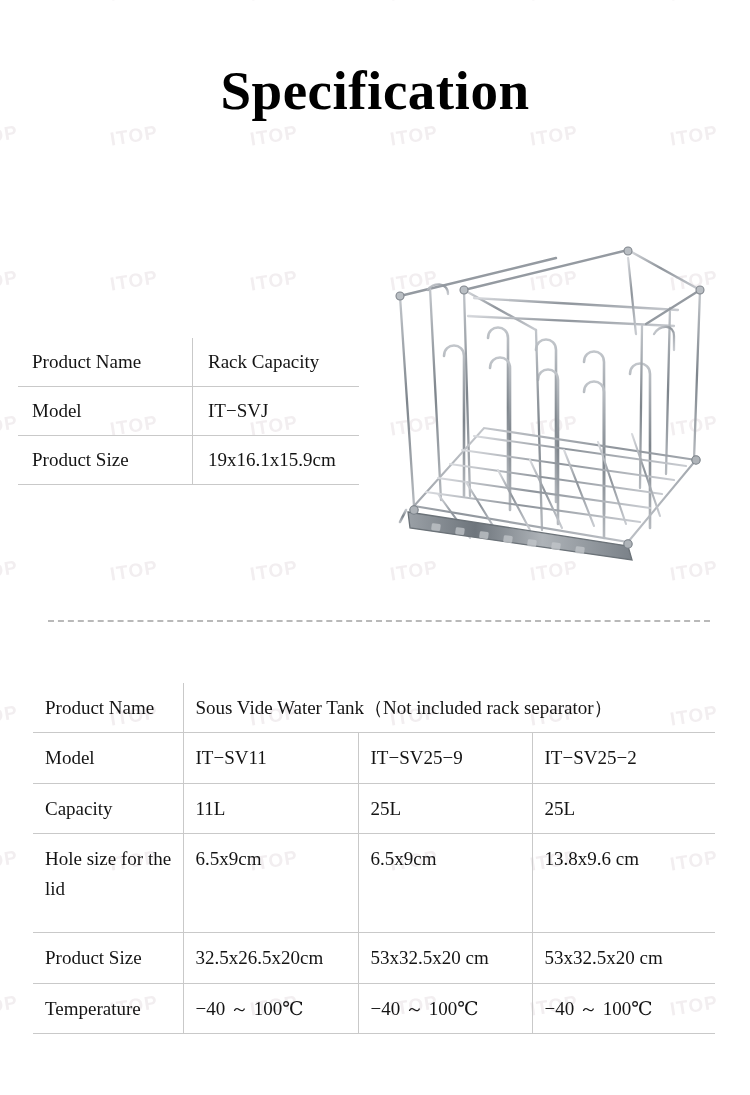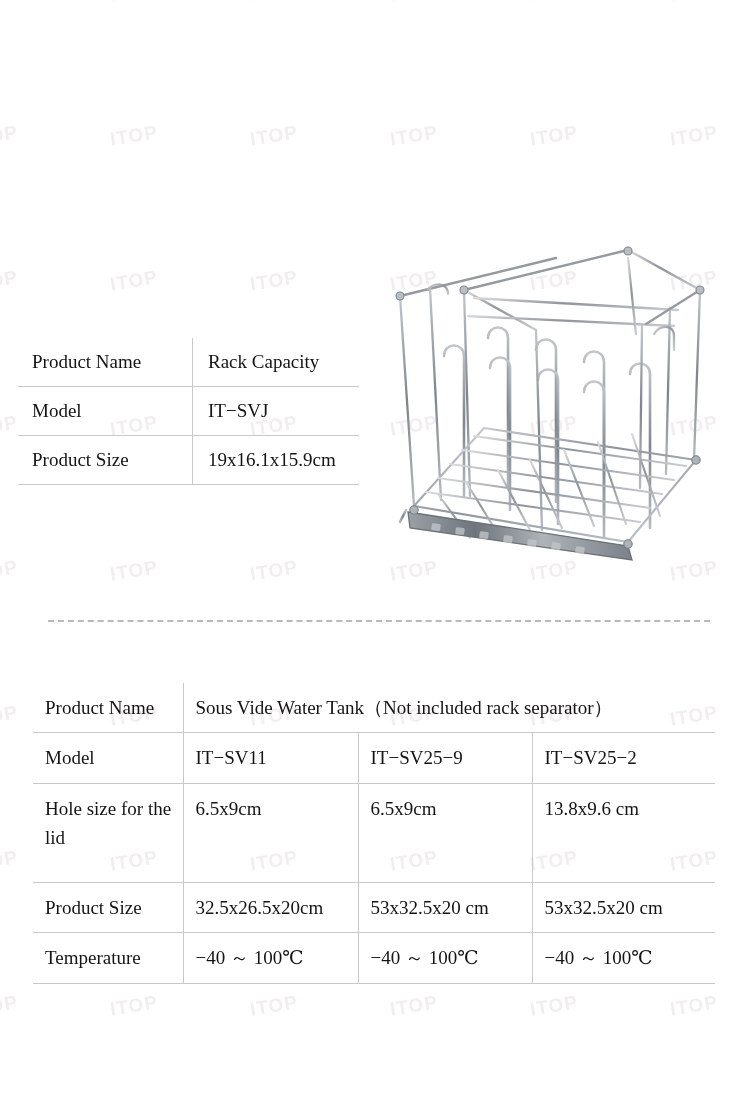--- a/index.html
+++ b/index.html
@@ -180,20 +180,21 @@
     <div class="wm" style="left: -30px; top: 995px;">ITOP</div>
     <div class="wm" style="left: 110px; top: 995px;">ITOP</div>
     <div class="wm" style="left: 250px; top: 995px;">ITOP</div>
     <div class="wm" style="left: 390px; top: 995px;">ITOP</div>
     <div class="wm" style="left: 530px; top: 995px;">ITOP</div>
     <div class="wm" style="left: 670px; top: 995px;">ITOP</div>
   </div>
 
 <div id="page">
 
+  <div id="page-title">Specification</div>
 
   <table id="spec-table-rack">
     <tbody>
       <tr>
         <td class="col-label">Product Name</td>
         <td class="col-value">Rack Capacity</td>
       </tr>
       <tr>
         <td class="col-label">Model</td>
         <td class="col-value">IT−SVJ</td>
@@ -355,20 +356,26 @@
         <td class="merged-cell" colspan="3">Sous Vide Water Tank（Not included rack separator）</td>
       </tr>
 
       <tr>
         <td>Model</td>
         <td>IT−SV11</td>
         <td>IT−SV25−9</td>
         <td>IT−SV25−2</td>
       </tr>
 
+      <tr>
+        <td>Capacity</td>
+        <td>11L</td>
+        <td>25L</td>
+        <td>25L</td>
+      </tr>
 
       <tr class="tall-row">
         <td>Hole size for the lid</td>
         <td>6.5x9cm</td>
         <td>6.5x9cm</td>
         <td>13.8x9.6 cm</td>
       </tr>
 
       <tr>
         <td>Product Size</td>

